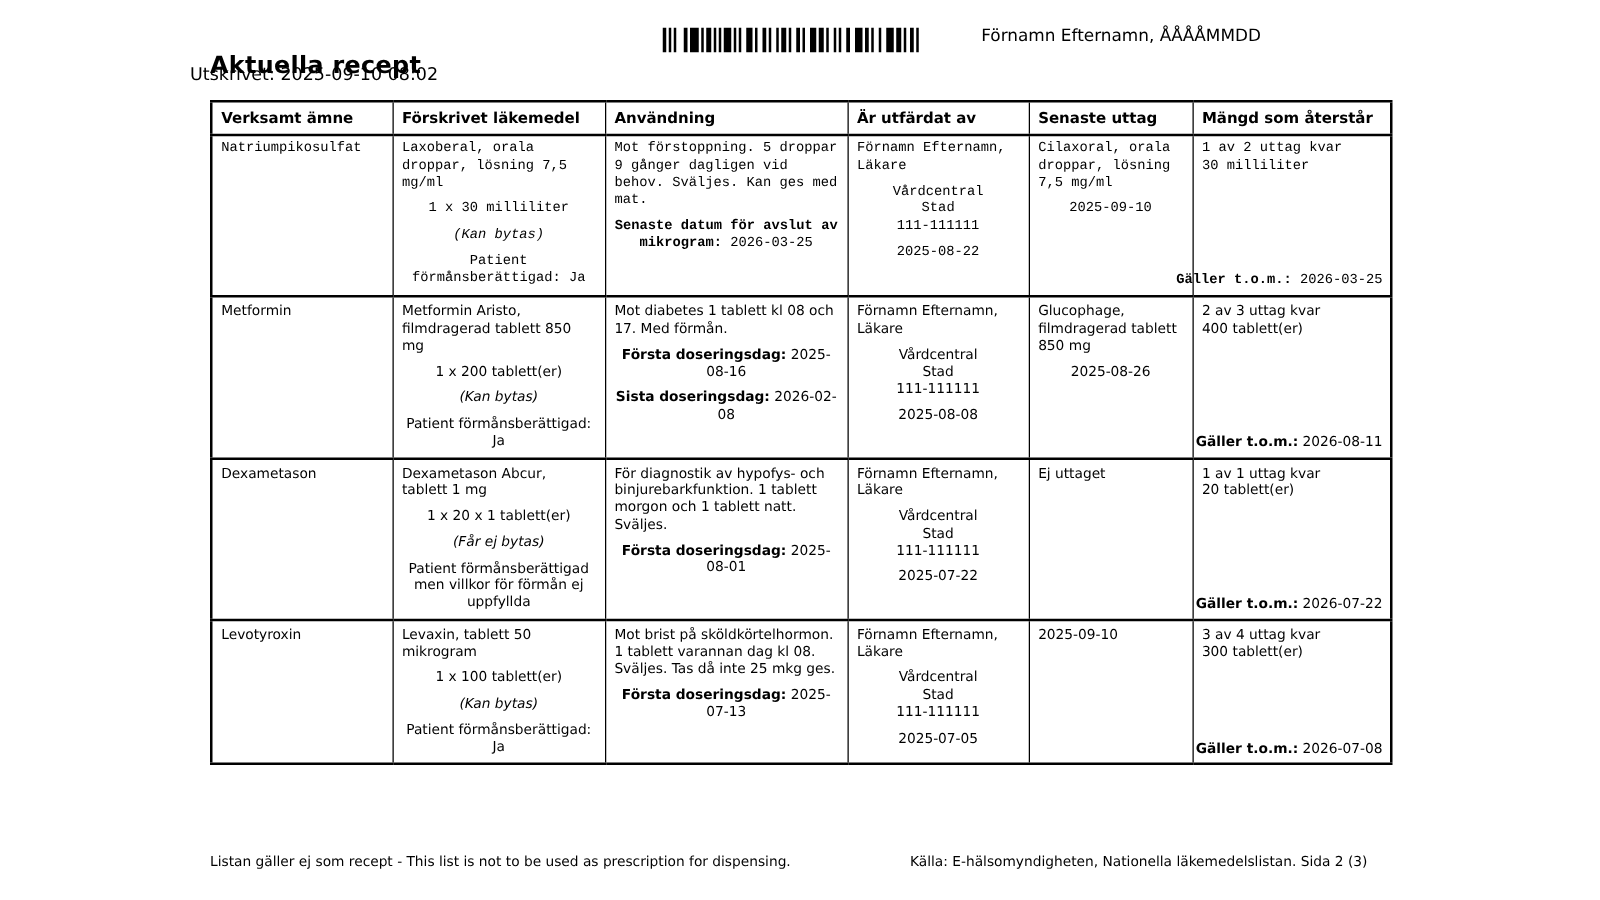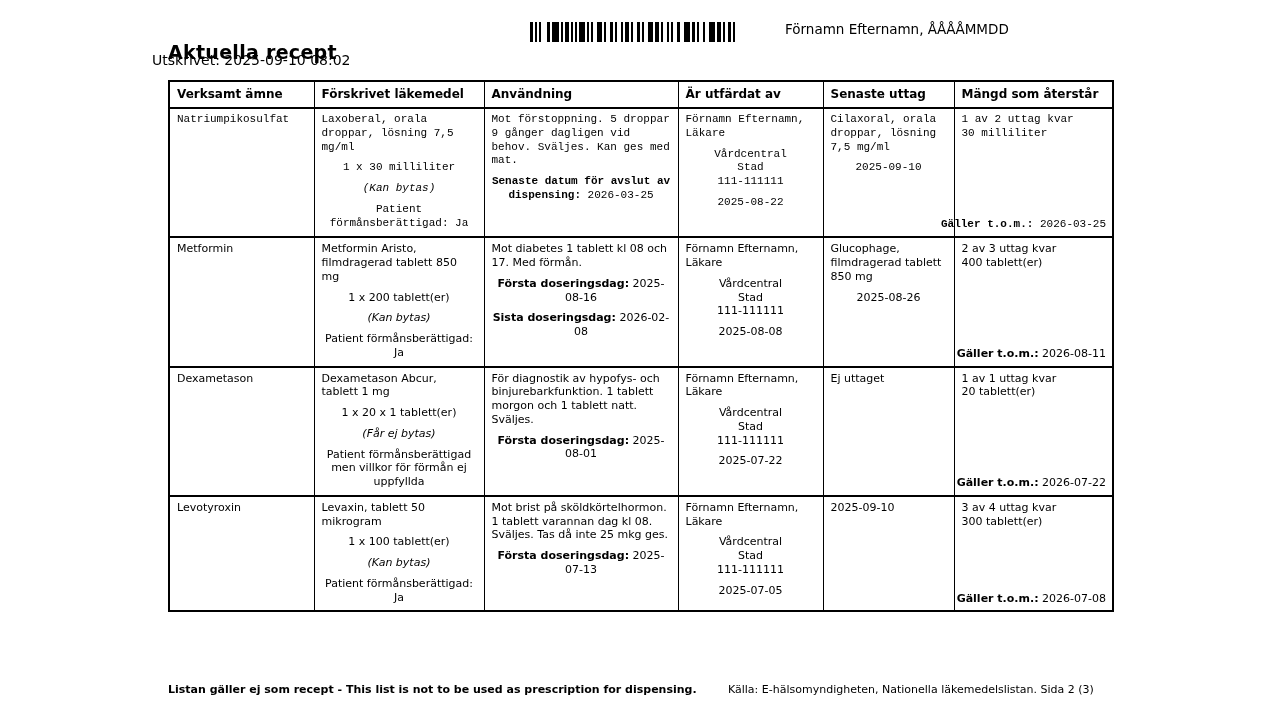--- a/index.html
+++ b/index.html
@@ -31,21 +31,21 @@
   }
   table.rx th { font-size: 12px; padding-top: 5px; padding-bottom: 5px; }
   table.rx td p { white-space: pre-line; margin: 0; }
   table.rx td p + p { margin-top: 7px; text-align: center; }
   table.rx td p.it { font-style: italic; }
   td.remaining { position: relative; }
   .valid {
     position: absolute; right: 6px; bottom: 5px;
     white-space: nowrap; font-size: 11px;
   }
-  .footer-left  { position: absolute; left: 168px; top: 683px; font-size: 11px; font-weight: bold; }
+  .footer-left  { position: absolute; left: 168px; top: 683px; font-size: 11px; }
   .footer-right { position: absolute; left: 728px; top: 683px; font-size: 11px; }
 </style>
 </head>
 <body>
 
 <div class="title">Aktuella recept</div>
 <div class="printed">Utskrivet: 2025-09-10 08:02</div>
 
 <div class="barcode">
   <svg width="208" height="20" viewBox="0 0 208 20" xmlns="http://www.w3.org/2000/svg" aria-hidden="true">
@@ -119,21 +119,21 @@
           <p>Natriumpikosulfat</p>
         </td>
         <td>
           <p>Laxoberal, orala droppar, lösning 7,5 mg/ml</p>
           <p>1 x 30 milliliter</p>
           <p class="it">(Kan bytas)</p>
           <p>Patient förmånsberättigad: Ja</p>
         </td>
         <td>
           <p>Mot förstoppning. 5 droppar 9 gånger dagligen vid behov. Sväljes. Kan ges med mat.</p>
-          <p><b>Senaste datum för avslut av dispensing:</b> 2026-03-25</p>
+          <p><b>Senaste datum för avslut av mikrogram:</b> 2026-03-25</p>
         </td>
         <td>
           <p>Förnamn Efternamn, Läkare</p>
           <p>Vårdcentral
 Stad
 111-111111</p>
           <p>2025-08-22</p>
         </td>
         <td>
           <p>Cilaxoral, orala droppar, lösning 7,5 mg/ml</p>

